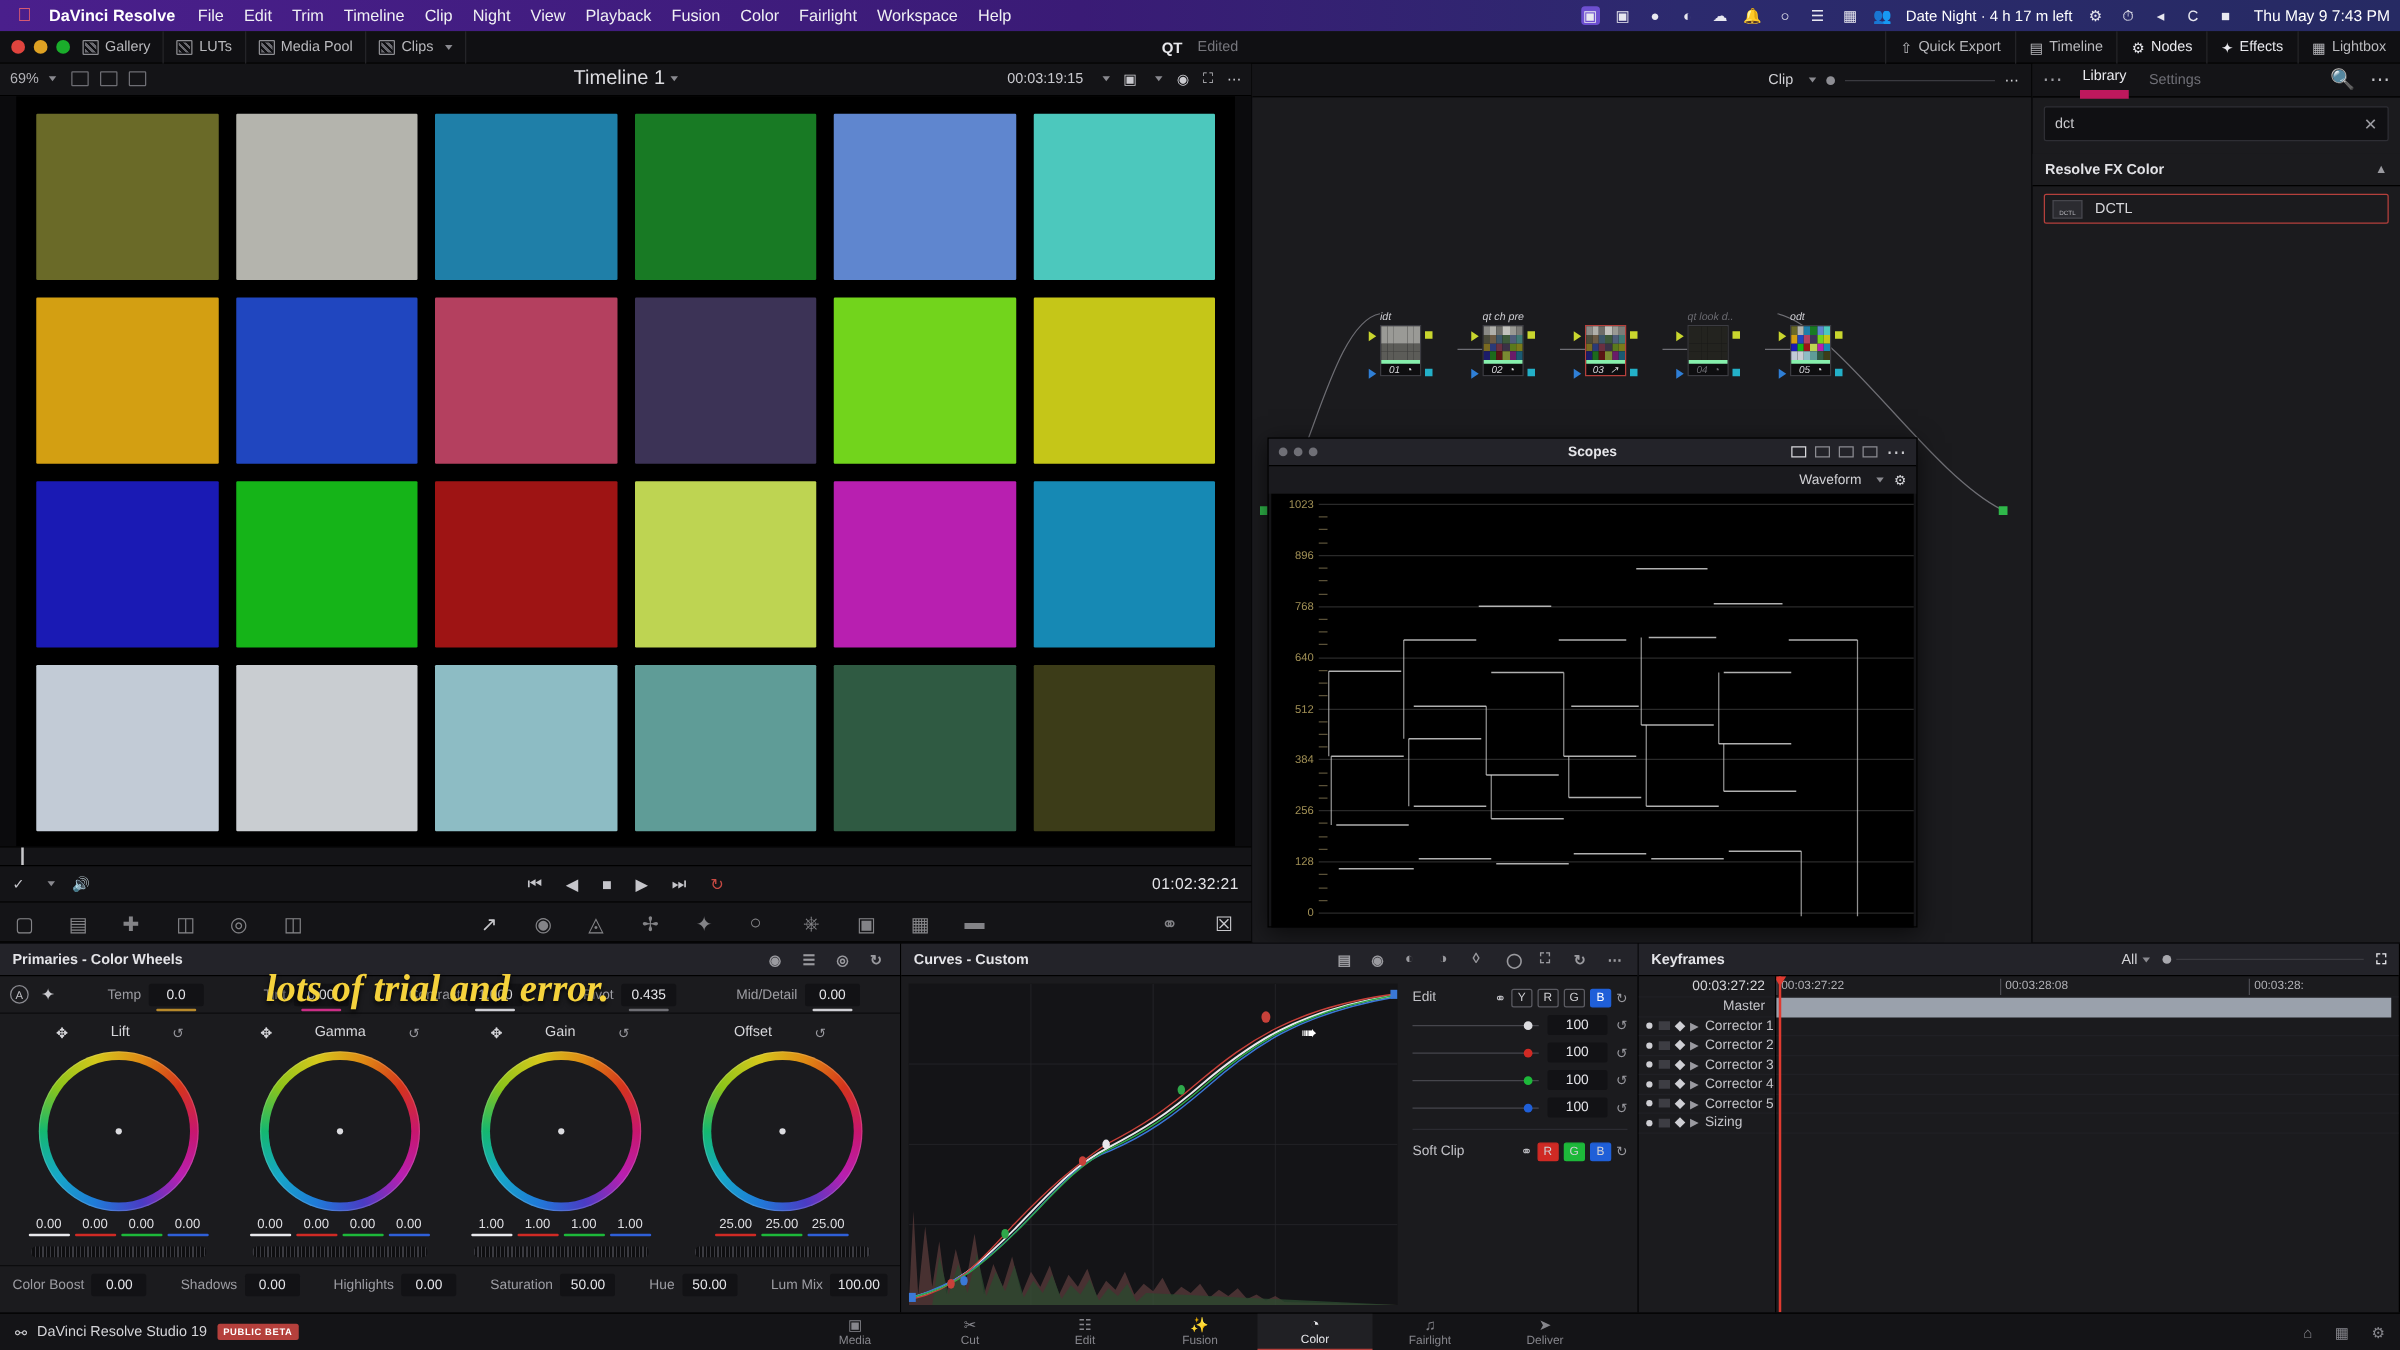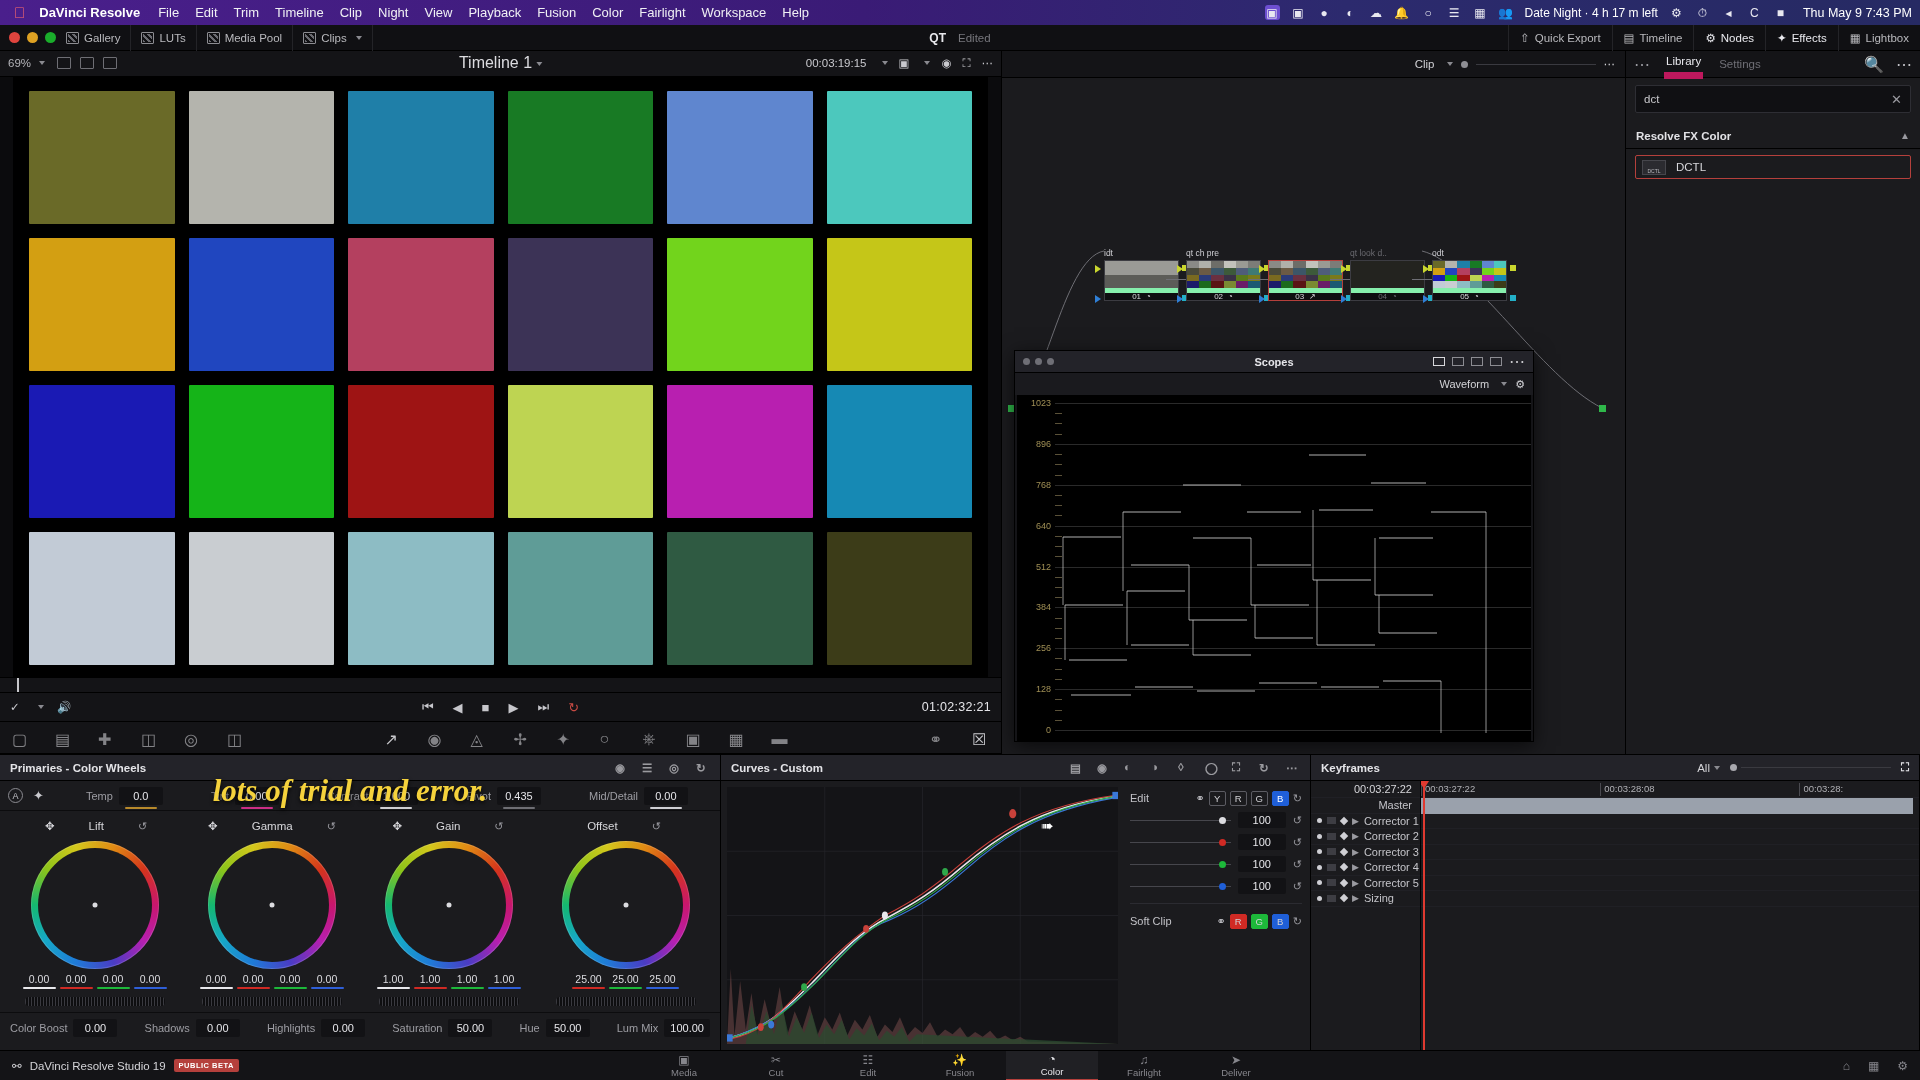--- a/index.html
+++ b/index.html
@@ -85,28 +85,28 @@
   .toolstrip .grp.mid { margin-left:auto; margin-right:auto; }
   .ticon { width:17px; height:15px; opacity:.62; display:inline-block; position:relative;}
   .ticon.on { opacity:1; }
 
   
   .nodearea { flex:1; background:#1b1b1e; position:relative; overflow:hidden;}
   .clipbar { height:27px; background:#141417; display:flex; align-items:center; justify-content:flex-end;
      gap:8px; padding:0 10px; font-size:11.5px; color:#d2d2d6; border-bottom:1px solid #000;}
   .clipbar .dot{width:7px;height:7px;border-radius:50%;background:#8e8e94;}
   .clipbar .line{width:120px;height:1px;background:#3a3a40;}
-  .node { position:absolute; width:75px; }
+  .node { position:absolute; width:33px;font-style:italic; }
   .node .lbl { font-size:8.5px; color:#cfcfd4; margin-bottom:2px; white-space:nowrap;}
   .node .lbl.dim { color:#6a6a70; }
   .node .box { background:#0e0e10; border:1px solid #3c3c42; }
   .node.sel .box { border:1px solid #b5403c; }
   .node .thumb { height:27px; display:grid; grid-template-columns:repeat(6,1fr); grid-template-rows:repeat(4,1fr);}
   .node .foot { height:12px; display:flex; align-items:center; justify-content:center; gap:5px;
-     font-size:8px; color:#d8d8dc; border-top:5px solid #86efac;}
+     font-size:8px; color:#d8d8dc; border-top:3px solid #86efac;}
   .node.dim .foot{ color:#6a6a70; }
   .port { position:absolute; width:6px; height:6px; }
   .pg { background:#c9d62e; } .pc{background:#23b0c8;}
   .arrow { position:absolute; width:0;height:0;border-top:4px solid transparent;border-bottom:4px solid transparent;border-left:6px solid #c9d62e;}
   .arrow.b { border-left-color:#2f7fd6; }
   .nlink { position:absolute; height:1px; background:#6e6e74; }
 
   
   .scopes { position:absolute; background:#141417; border:1px solid #000; box-shadow:0 4px 18px rgba(0,0,0,.6);}
   .scopes .sh { height:22px; display:flex; align-items:center; padding:0 8px; position:relative;

